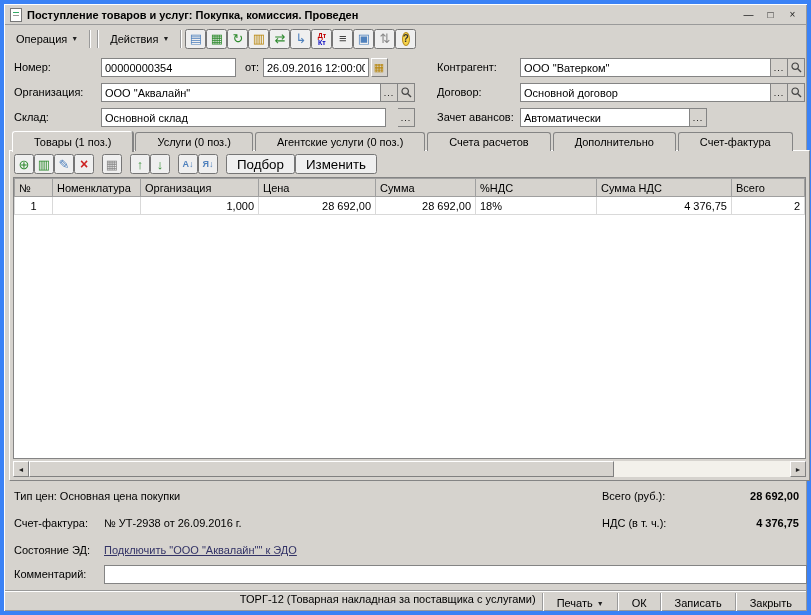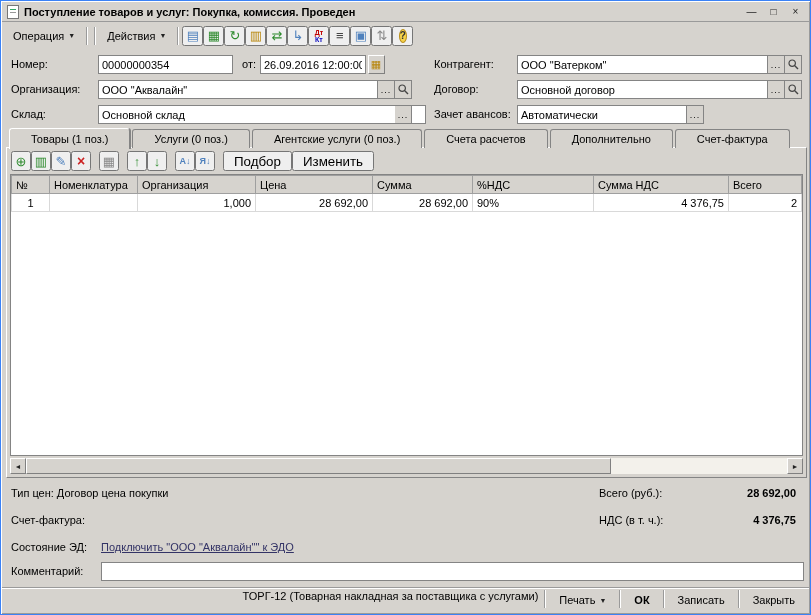--- a/index.html
+++ b/index.html
@@ -1,21 +1,21 @@
 <!DOCTYPE html>
 <html><head>
 <meta charset="utf-8">
 <style>
   * { box-sizing: border-box; }
   html,body { margin:0; padding:0; background:#fff; }
   .window {
     position:relative; width:811px; height:615px;
     background:#d6d3ce; color:#000;
     font-family:"Liberation Sans", sans-serif; font-size:11px;
-    border:1px solid #3b82f6;
+    border:4px solid #3b82f6;
     box-shadow: inset 1px 1px 0 #ffffff, inset -1px -1px 0 #9a9a9a;
   }
   
   .titlebar { position:absolute; top:1px; left:1px; right:1px; height:20px;
     display:flex; align-items:center; gap:5px; padding:0 5px;
     background:#d6d3ce; border-bottom:1px solid #9a9a9a; }
   .title-icon { width:12px; height:14px; background:#fff; border:1px solid #777;
     position:relative; flex:0 0 auto; }
   .title-icon::before { content:""; position:absolute; left:2px; top:3px; right:2px; height:1px; background:#3a6; }
   .title-icon::after { content:""; position:absolute; left:2px; top:6px; right:2px; height:1px; background:#999; }
@@ -84,21 +84,21 @@
   .ed-link { position:absolute; color:#333366; text-decoration:underline; white-space:nowrap; cursor:pointer; }
   
   .bottom-sep { position:absolute; left:1px; right:1px; top:586px; height:2px;
     border-top:1px solid #9a9a9a; border-bottom:1px solid #fff; }
   .bottom-bar { position:absolute; left:0; right:5px; top:589px; height:24px;
     display:flex; justify-content:flex-end; }
   .bb-text { margin-right:3px; white-space:nowrap; }
   .bb-sep { width:2px; height:18px; border-left:1px solid #9a9a9a; border-right:1px solid #fff; margin:0 3px; }
   .bb-btn { height:20px; padding:0 9px; display:flex; align-items:center; gap:4px;
     background:transparent; border:1px solid transparent; font-size:11px; white-space:nowrap; }
-  .bb-btn.ok { font-weight:bold; }
+  .bb-btn.ok { font-weight:normal; }
 </style>
 </head>
 <body>
 
 <div class="window">
 
   <div class="titlebar">
     <span class="title-icon"></span>
     <span class="title-text">Поступление товаров и услуг: Покупка, комиссия. Проведен</span>
     <span class="win-btn">—</span>
@@ -186,21 +186,21 @@
   <input class="inp" style="left: 516px; top: 79px; width: 251px;" value="Основной договор">
   <button class="mini" style="left:767px; top:79px;">...</button>
   <button class="mini" style="left:784px; top:79px;">
     <svg width="11" height="11" viewBox="0 0 11 11">
         <circle cx="4.2" cy="4.2" r="3.2" fill="none" stroke="#444" stroke-width="1.2"></circle>
         <line x1="6.8" y1="6.8" x2="10" y2="10" stroke="#444" stroke-width="1.4"></line>
       </svg>
   </button>
 
   <span class="lbl" style="left:10px; top:104px;">Склад:</span>
-  <input class="inp" style="left: 97px; top: 104px; width: 328px;" value="Основной склад">
+  <input class="inp" style="left: 97px; top: 104px; width: 285px;" value="Основной склад">
   <button class="mini" style="left:394px; top:104px;">...</button>
   <span class="lbl" style="left:433px; top:104px;">Зачет авансов:</span>
   <input class="inp" style="left: 516px; top: 104px; width: 170px;" value="Автоматически">
   <button class="mini" style="left:686px; top:104px;">...</button>
 
   <div class="tabs">
     <span class="tab active">Товары (1 поз.)</span>
     <span class="tab">Услуги (0 поз.)</span>
     <span class="tab">Агентские услуги (0 поз.)</span>
     <span class="tab">Счета расчетов</span>
@@ -268,41 +268,42 @@
           <th>%НДС</th>
           <th>Сумма НДС</th>
           <th>Всего</th>
         </tr>
         <tr>
           <td class="cell-num">1</td>
           <td class="cell-sel">Товар</td>
           <td class="t-right">1,000</td>
           <td class="t-right">28 692,00</td>
           <td class="t-right">28 692,00</td>
-          <td>90%</td>
+          <td>18%</td>
           <td class="t-right">4 376,75</td>
           <td class="t-right">2</td>
         </tr>
       </tbody>
         </table>
     </div>
 
     <div class="hscroll">
       <span class="sb-btn">◄</span>
       <span class="sb-thumb"></span>
       <span class="sb-track"></span>
       <span class="sb-btn">►</span>
     </div>
   </div>
 
-  <span class="lbl" style="left:10px; top:483px;">Тип цен: Договор цена покупки</span>
+  <span class="lbl" style="left:10px; top:483px;">Тип цен: Основная цена покупки</span>
   <span class="lbl" style="left:598px; top:483px;">Всего (руб.):</span>
   <span class="bold-val" style="left:670px; top:486px; width:125px;">28 692,00</span>
 
   <span class="lbl" style="left:10px; top:510px;">Счет-фактура:</span>
+  <span class="lbl" style="left:100px; top:510px;">№ УТ-2938 от 26.09.2016 г.</span>
   <span class="lbl" style="left:598px; top:510px;">НДС (в т. ч.):</span>
   <span class="bold-val" style="left:670px; top:513px; width:125px;">4 376,75</span>
 
   <span class="lbl" style="left:10px; top:537px;">Состояние ЭД:</span>
   <a class="ed-link" style="left:100px; top:540px;">Подключить "ООО "Аквалайн"" к ЭДО</a>
 
   <span class="lbl" style="left:10px; top:561px;">Комментарий:</span>
   <input class="inp" style="left: 100px; top: 561px; width: 703px;">
 
   <div class="bottom-sep"></div>

